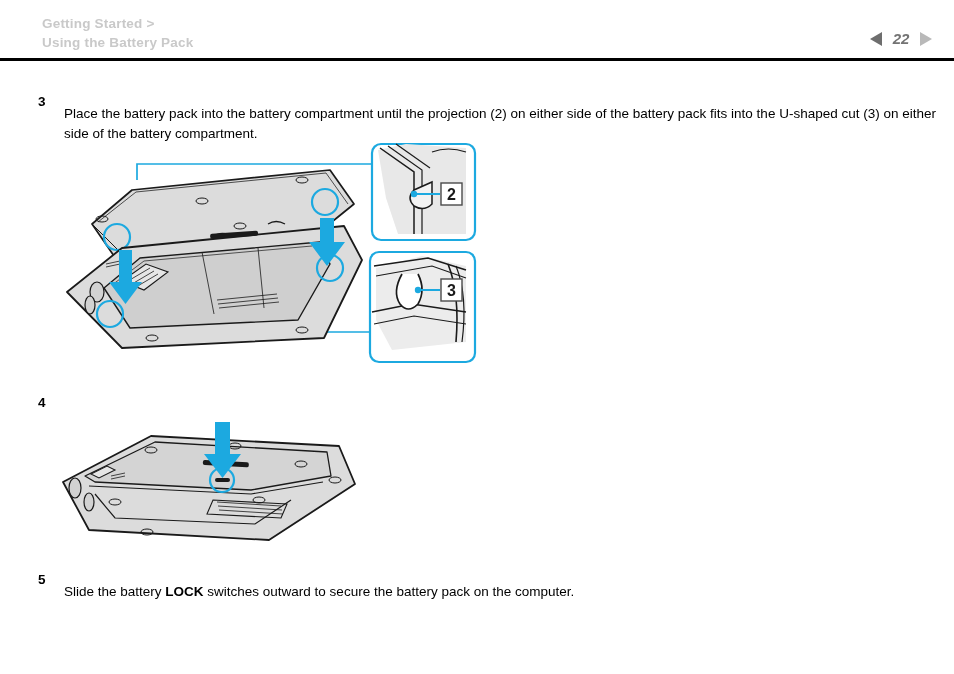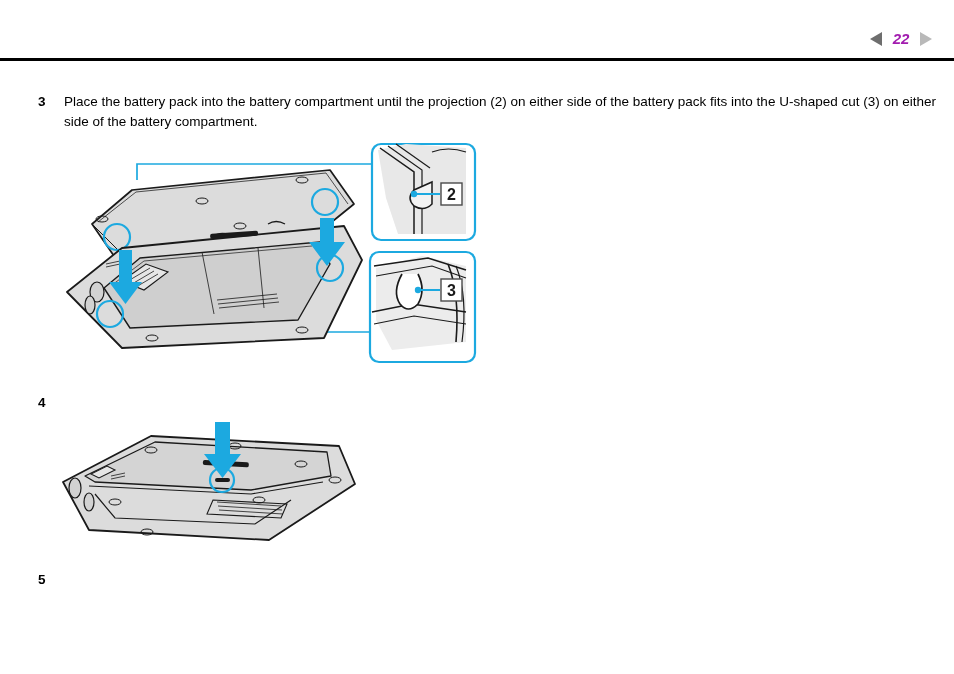--- a/index.html
+++ b/index.html
@@ -51,21 +51,21 @@
   .pg-arrow.left {
     border-right: 12px solid #6e6e6e;
   }
   .pg-arrow.right {
     border-left: 12px solid #b9b9b9;
   }
   .pg-num {
     font-size: 15px;
     font-weight: bold;
     font-style: italic;
-    color: #a21caf;
+    color: #737373;
     min-width: 20px;
     text-align: center;
   }
 
   .header-rule {
     position: absolute;
     left: 0;
     top: 58px;
     width: 954px;
     height: 3px;
@@ -91,20 +91,21 @@
     flex: 0 0 26px;
     font-size: 13.5px;
     font-weight: bold;
     line-height: 20px;
     text-align: left;
   }
   .step-text {
     font-size: 13.5px;
     line-height: 20px;
     max-width: 880px;
+    margin-top: 12px;
   }
   .step-text b { font-weight: bold; }
 
   #step3 { left: 38px; top: 34px; width: 900px; }
   #step4 { left: 38px; top: 335px; width: 900px; }
   #step5 { left: 38px; top: 512px; width: 900px; }
 
   
   .figure {
     position: absolute;
@@ -112,20 +113,24 @@
   #fig3 { left: 62px; top: 84px; width: 430px; height: 240px; }
   #fig4 { left: 55px; top: 362px; width: 330px; height: 140px; }
 
   svg { display: block; overflow: visible; }
 </style>
 </head>
 <body>
 
 <div class="header">
 
+  <div class="breadcrumb">
+    <div>Getting Started &gt;</div>
+    <div>Using the Battery Pack</div>
+  </div>
 
   <div class="pager">
     <div class="pg-arrow left"></div>
     <div class="pg-num">22</div>
     <div class="pg-arrow right"></div>
   </div>
 
 </div>
 <div class="header-rule"></div>
 
@@ -291,15 +296,16 @@
       <rect x="160" y="58" width="15" height="4" rx="2" fill="#1a1a1a"></rect>
 
       <g fill="#1CA9E0">
         <path d="M160 2 L175 2 L175 34 L186 34 L167.5 58 L149 34 L160 34 Z"></path>
       </g>
     </svg>
   </div>
 
   <div class="step" id="step5">
     <div class="step-num">5</div>
+    <div class="step-text"><span>Slide the battery </span><b>LOCK</b><span> switches outward to secure the battery pack on the computer.</span></div>
   </div>
 
 </div>
 
 </body></html>

